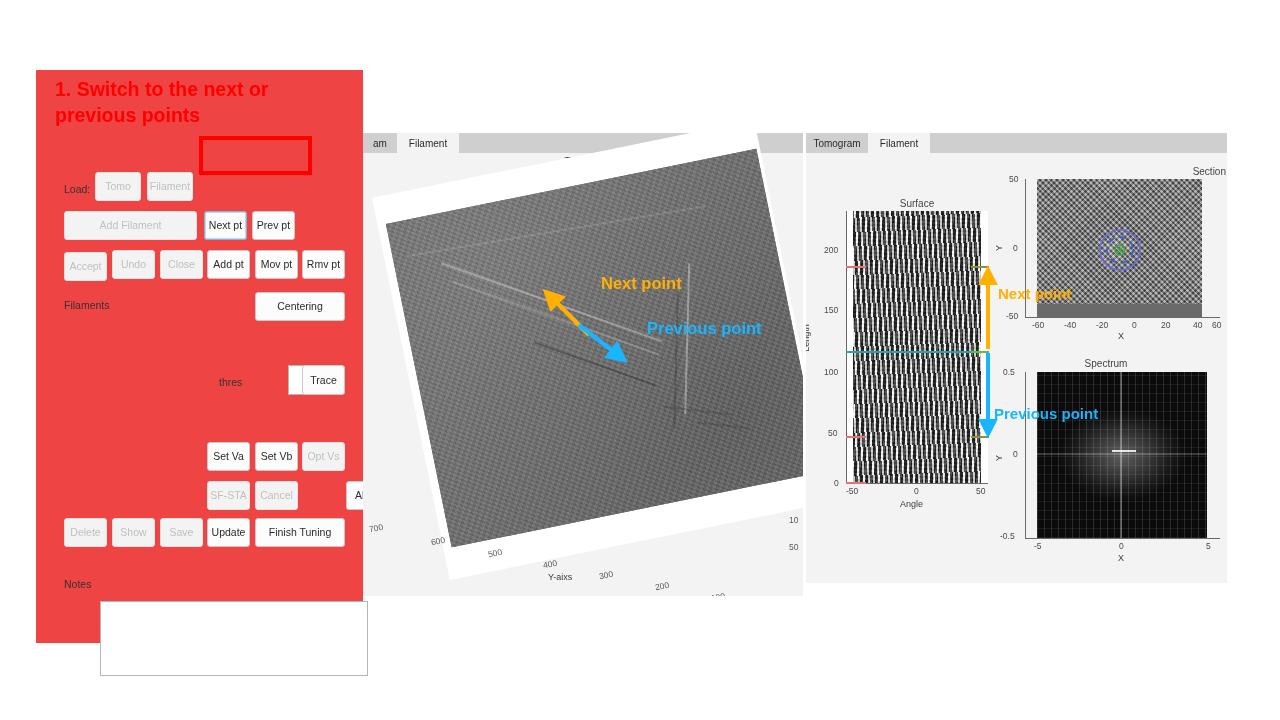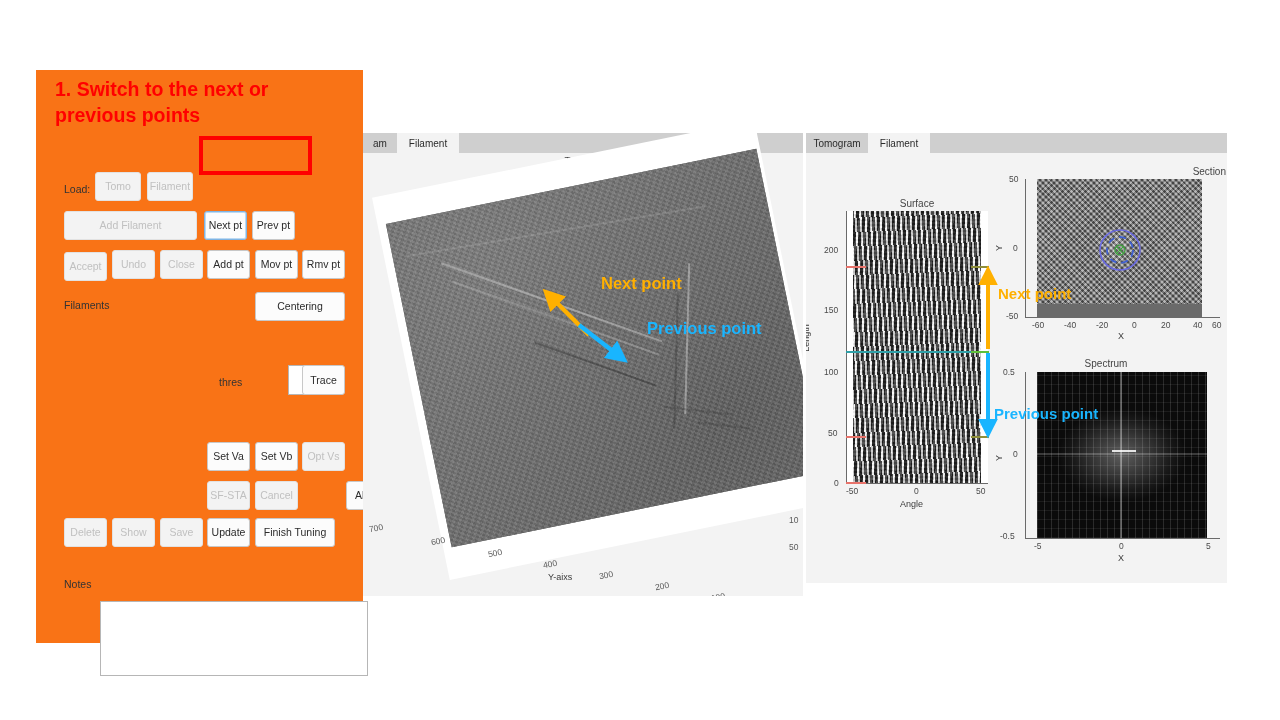--- a/index.html
+++ b/index.html
@@ -16,21 +16,21 @@
     background:#fcfcfc;border:1px solid #c8c8c8;border-radius:3px;
     color:#2b2b2b;font-size:10.5px;line-height:1;
     user-select:none;white-space:nowrap;
   }
   .btn.dis{color:#c0c0c0;border-color:#e2e2e2;background:#f3f3f3;}
   .btn.focus{border:1px solid #7fb4e3;box-shadow:0 0 0 1px #bcd9f2 inset;}
 
   
   #left-panel{
     position:absolute;left:36px;top:70px;width:327px;height:573px;
-    background:#f97316;
+    background:#ef4444;
   }
   .lbl{position:absolute;font-size:10.5px;color:#333;}
 
   #filament-list{
     position:absolute;left:64px;top:253px;width:131px;height:185px;
     background:#f6f6f6;border:1px solid #d2d2d2;box-sizing:border-box;
     overflow:hidden;
   }
   .list-item{
     font-size:10.5px;color:#a9a9a9;padding:1px 5px;line-height:14px;
@@ -178,21 +178,21 @@
   <div class="btn dis" style="position:absolute;left:266px;top:372px;width:43px;height:29px;">Opt Vs</div>
 
   <div class="btn dis" style="position:absolute;left:171px;top:411px;width:43px;height:29px;">SF-STA</div>
   <div class="btn dis" style="position:absolute;left:219px;top:411px;width:43px;height:29px;">Cancel</div>
   <div class="btn" style="position:absolute;left:266px;top:411px;width:43px;height:29px;margin-left:44px;">Abort</div>
 
   <div class="btn dis" style="position:absolute;left:28px;top:448px;width:43px;height:29px;">Delete</div>
   <div class="btn dis" style="position:absolute;left:76px;top:448px;width:43px;height:29px;">Show</div>
   <div class="btn dis" style="position:absolute;left:124px;top:448px;width:43px;height:29px;">Save</div>
   <div class="btn" style="position:absolute;left:171px;top:448px;width:43px;height:29px;">Update</div>
-  <div class="btn" style="position:absolute;left:219px;top:448px;width:80px;height:29px;">Finish Tuning</div>
+  <div class="btn" style="position:absolute;left:219px;top:448px;width:90px;height:29px;">Finish Tuning</div>
 
   <div class="lbl" style="left:28px;top:508px;">Notes</div>
   <div id="notes-box"></div>
 </div>
 
 <div id="red-box"></div>
 <div id="callout-title">1. Switch to the next or previous points</div>
 
 <div id="mid-panel">
   <div class="tabbar">

